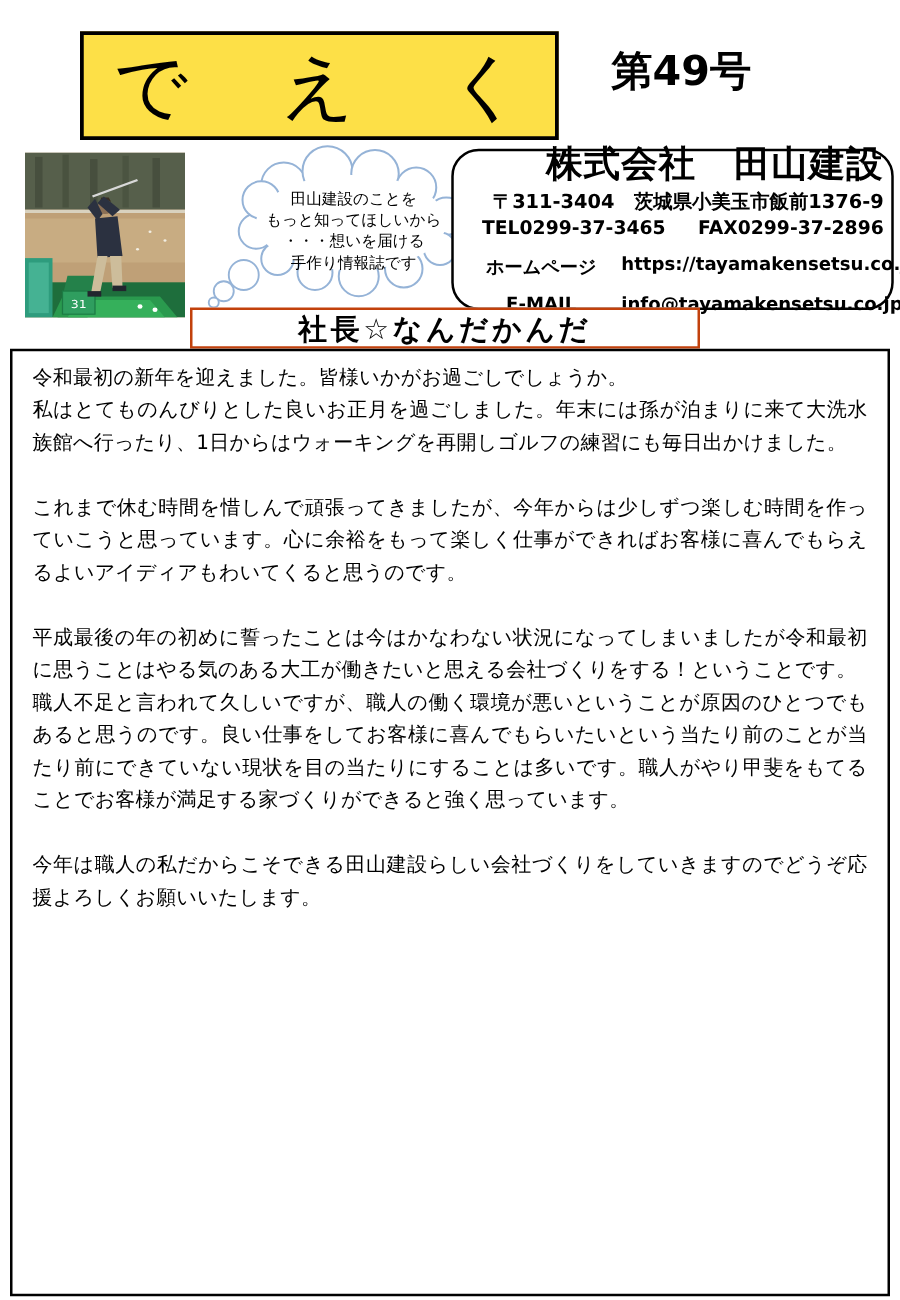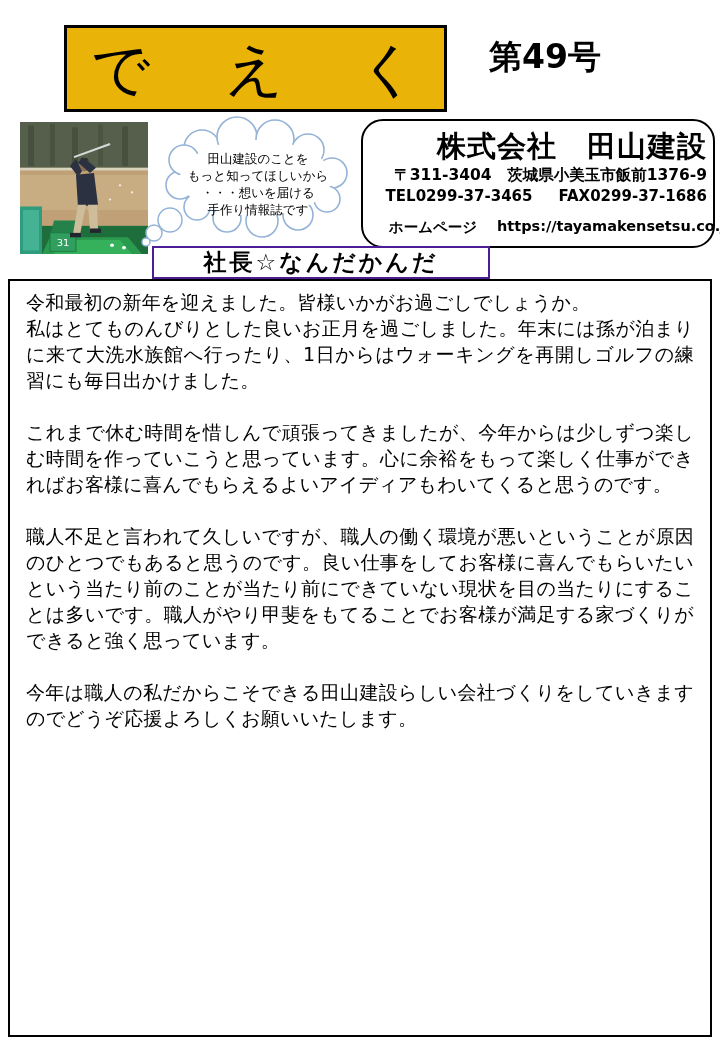--- a/index.html
+++ b/index.html
@@ -4,39 +4,39 @@
 <style>
   html,body{margin:0;padding:0;}
   body{
     width:720px;height:1040px;position:relative;background:#ffffff;
     font-family:"DejaVu Sans","Liberation Sans",sans-serif;color:#000;
     overflow:hidden;
   }
   
   .title-box{
     position:absolute;left:64px;top:25px;width:383px;height:87px;
-    border:3px solid #000;box-sizing:border-box;background:#eab308;
+    border:3px solid #000;box-sizing:border-box;background:#fde047;
     display:flex;align-items:center;justify-content:center;
   }
   .title-box .title-text{
     font-size:58px;line-height:1;font-weight:500;word-spacing:52px;
     white-space:nowrap;letter-spacing:2px;
   }
   .issue-block{
     position:absolute;left:489px;top:36px;width:220px;
     font-size:33px;line-height:1.28;font-weight:600;white-space:pre-line;
   }
   
   .photo{
     position:absolute;left:20px;top:122px;width:128px;height:132px;
   }
   .photo svg{display:block;width:100%;height:100%;}
   
   .bubble{
-    position:absolute;left:140px;top:116px;width:218px;height:132px;text-align:right;
+    position:absolute;left:165px;top:116px;width:218px;height:132px;text-align:right;
   }
   .bubble svg{display:block;width:100%;height:100%;overflow:visible;}
   .bubble text{
     font-family:"DejaVu Sans","Liberation Sans",sans-serif;
     font-size:12.5px;fill:#000;
   }
   
   .company-card{
     position:absolute;left:361px;top:119px;width:354px;height:129px;
     border:2px solid #000;border-radius:22px;box-sizing:border-box;background:#fff;
@@ -44,33 +44,33 @@
     padding:2px 6px;
   }
   .company-name{font-size:29px;font-weight:700;letter-spacing:1px;line-height:1.15;white-space:nowrap;}
   .company-address{font-size:15.5px;font-weight:600;margin-top:2px;white-space:nowrap;}
   .company-telfax{font-size:15px;font-weight:600;margin-top:1px;display:flex;gap:26px;white-space:nowrap;}
   .company-row{font-size:14.5px;font-weight:600;display:flex;width:100%;margin-top:13px;white-space:nowrap;}
   .company-row .lbl{width:128px;text-align:center;flex:0 0 auto;}
   .company-row .val{text-align:left;}
   
   .section-header{
-    position:absolute;left:152px;top:246px;width:338px;height:33px;
-    border:2px solid #4c1d95;box-sizing:border-box;background:#fff;
-    display:flex;align-items:center;justify-content:center;
+    position:absolute;left:152px;top:246px;width:408px;height:33px;
+    border:2px solid #c2410c;box-sizing:border-box;background:#fff;
+    display:flex;align-items:flex-start;justify-content:center;
     font-size:23px;font-weight:700;letter-spacing:3px;white-space:nowrap;
   }
   
   .body-box{
     position:absolute;left:8px;top:279px;width:704px;height:758px;
     border:2px solid #000;box-sizing:border-box;background:#fff;
     padding:8px 16px 0 16px;overflow:hidden;
   }
   .para{
-    margin:0 0 26px 0;font-size:19px;line-height:26px;
+    margin:0 0 26px 0;font-size:16px;line-height:26px;
     text-align:justify;letter-spacing:0.2px;
   }
   .para.tight{margin-bottom:0;}
 </style>
 </head>
 <body>
 
 <div class="title-box">
   <span class="title-text">で え く</span>
 </div>
@@ -150,32 +150,37 @@
     <text x="118" y="81" text-anchor="middle">・・・想いを届ける</text>
     <text x="118" y="98" text-anchor="middle">手作り情報誌です</text>
   </svg>
 </div>
 
 <div class="company-card">
   <div class="company-name">株式会社　田山建設</div>
   <div class="company-address">〒311-3404　茨城県小美玉市飯前1376-9</div>
   <div class="company-telfax">
     <span>TEL0299-37-3465</span>
-    <span>FAX0299-37-1686</span>
+    <span>FAX0299-37-2896</span>
   </div>
   <div class="company-row">
     <span class="lbl">ホームページ</span>
     <span class="val">https://tayamakensetsu.co.jp</span>
+  </div>
+  <div class="company-row">
+    <span class="lbl">E-MAIL</span>
+    <span class="val">info@tayamakensetsu.co.jp</span>
   </div>
 </div>
 
 <div class="section-header">
   <span>社長☆なんだかんだ</span>
 </div>
 
 <div class="body-box">
   <p class="para tight">令和最初の新年を迎えました。皆様いかがお過ごしでしょうか。</p>
   <p class="para">私はとてものんびりとした良いお正月を過ごしました。年末には孫が泊まりに来て大洗水族館へ行ったり、1日からはウォーキングを再開しゴルフの練習にも毎日出かけました。</p>
   <p class="para">これまで休む時間を惜しんで頑張ってきましたが、今年からは少しずつ楽しむ時間を作っていこうと思っています。心に余裕をもって楽しく仕事ができればお客様に喜んでもらえるよいアイディアもわいてくると思うのです。</p>
+  <p class="para tight">平成最後の年の初めに誓ったことは今はかなわない状況になってしまいましたが令和最初に思うことはやる気のある大工が働きたいと思える会社づくりをする！ということです。</p>
   <p class="para">職人不足と言われて久しいですが、職人の働く環境が悪いということが原因のひとつでもあると思うのです。良い仕事をしてお客様に喜んでもらいたいという当たり前のことが当たり前にできていない現状を目の当たりにすることは多いです。職人がやり甲斐をもてることでお客様が満足する家づくりができると強く思っています。</p>
   <p class="para">今年は職人の私だからこそできる田山建設らしい会社づくりをしていきますのでどうぞ応援よろしくお願いいたします。</p>
 
 </div>
 
 </body></html>

